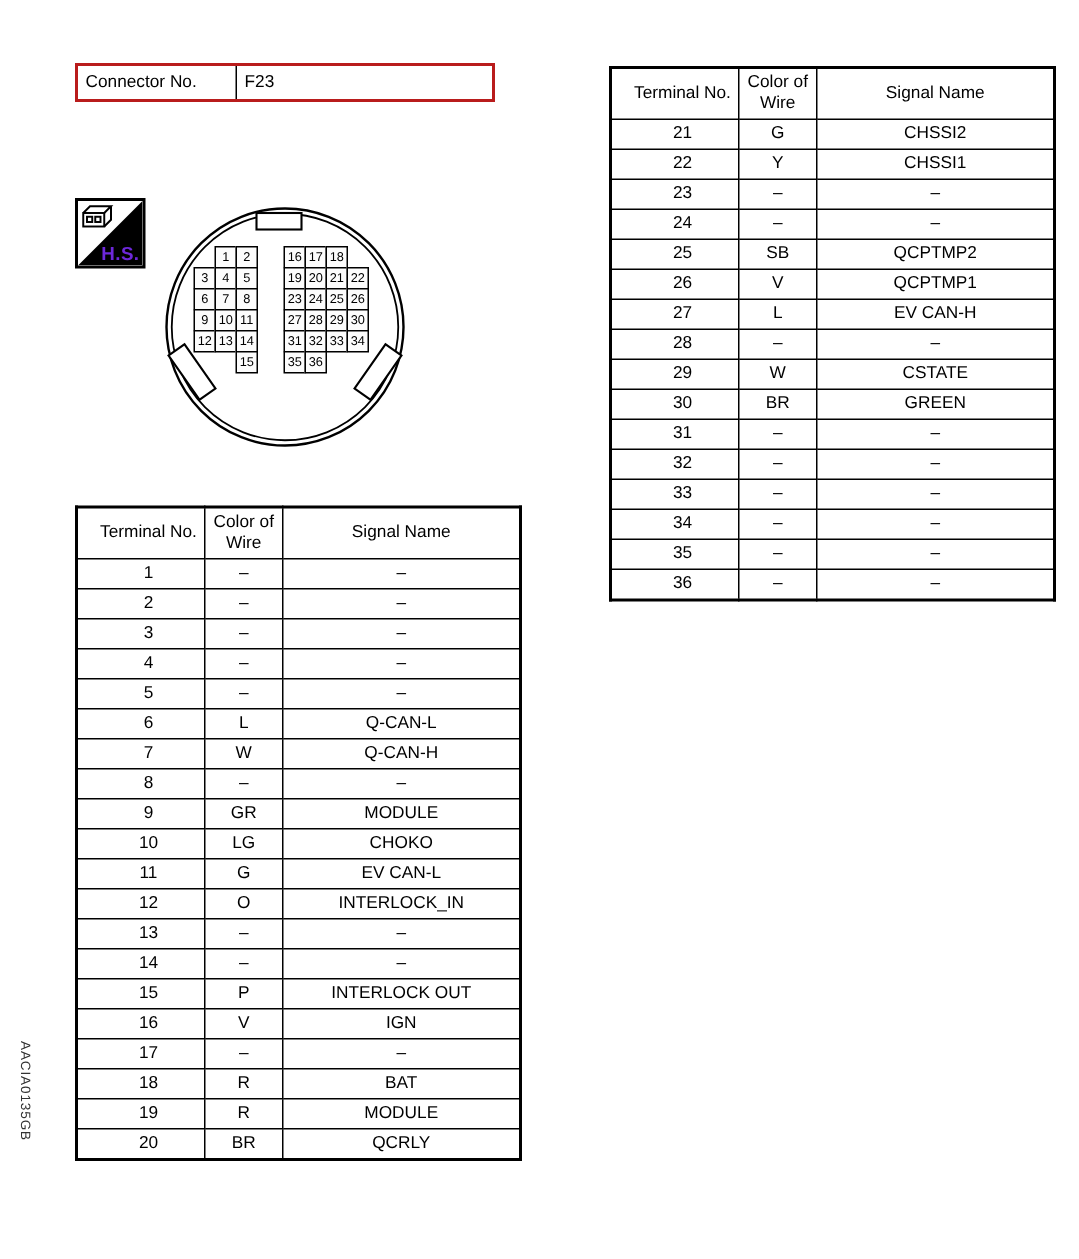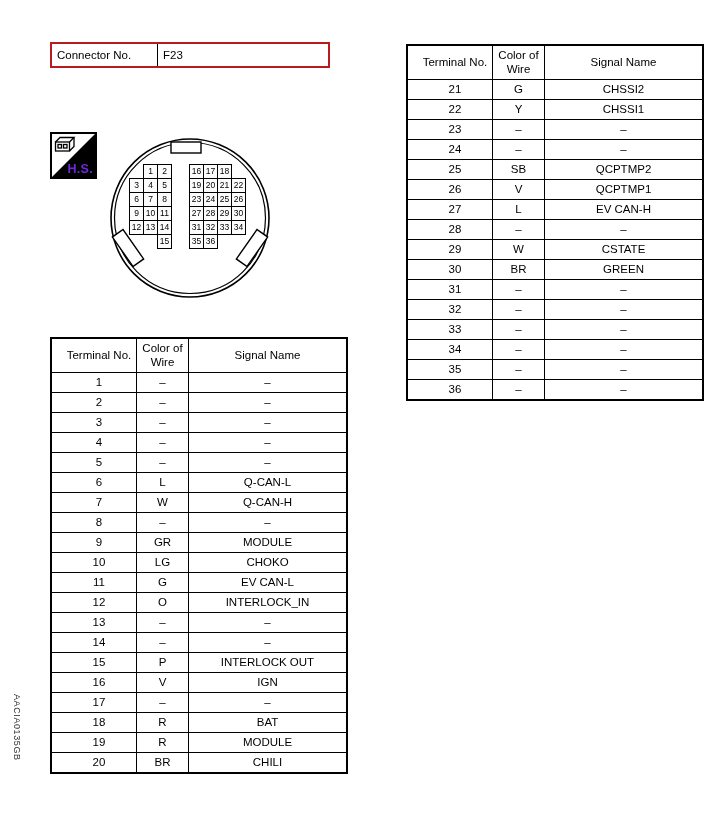--- a/index.html
+++ b/index.html
@@ -254,21 +254,21 @@
           <td class="c2">BAT</td>
         </tr>
         <tr>
           <td class="c0">19</td>
           <td class="c1">R</td>
           <td class="c2">MODULE</td>
         </tr>
         <tr>
           <td class="c0">20</td>
           <td class="c1">BR</td>
-          <td class="c2">CHILI</td>
+          <td class="c2">QCRLY</td>
         </tr>
       </tbody>
   </table>
 
   <table class="term-table term-right">
     <thead>
         <tr>
           <th class="c0">Terminal No.</th>
           <th class="c1">Color of Wire</th>
           <th class="c2">Signal Name</th>

